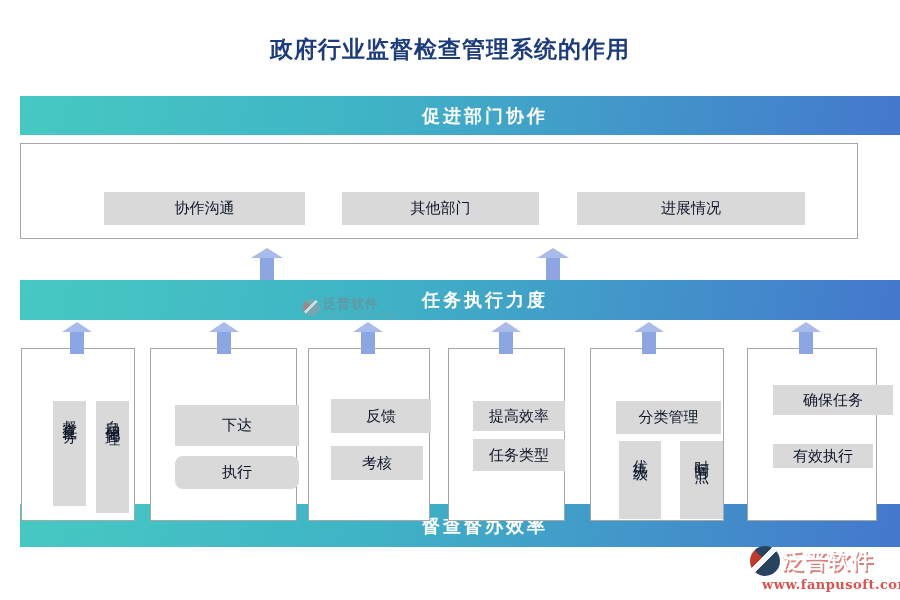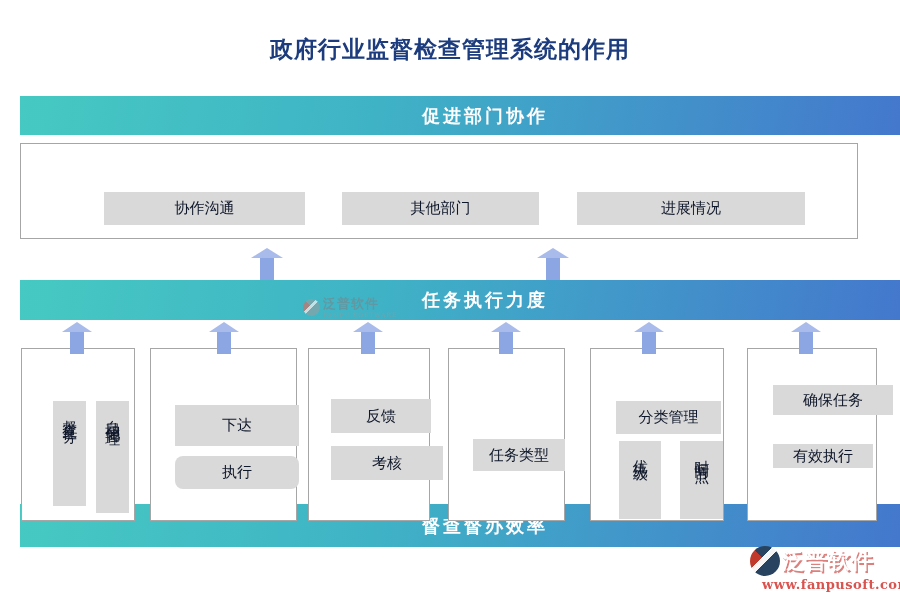--- a/index.html
+++ b/index.html
@@ -144,24 +144,25 @@
     <div class="gray-item vtext" style="left:62px;top:52px;width:33px;height:112px;">自动化管理</div>
   </div>
 
   <div class="taskbox" style="left:150px;width:145px;">
     <div class="gray-item" style="left:12px;top:56px;width:124px;height:41px;">下达</div>
     <div class="gray-item" style="left:12px;top:107px;width:124px;height:33px;border-radius:8px;">执行</div>
   </div>
 
   <div class="taskbox" style="left:308px;width:120px;">
     <div class="gray-item" style="left:10px;top:50px;width:100px;height:34px;">反馈</div>
-    <div class="gray-item" style="left:10px;top:97px;width:112px;height:34px;">考核</div>
+    <div class="gray-item" style="left:10px;top:97px;width:92px;height:34px;">考核</div>
   </div>
 
   <div class="taskbox" style="left:448px;width:115px;">
+    <div class="gray-item" style="left:12px;top:52px;width:92px;height:30px;">提高效率</div>
     <div class="gray-item" style="left:12px;top:90px;width:92px;height:32px;">任务类型</div>
   </div>
 
   <div class="taskbox" style="left:590px;width:132px;">
     <div class="gray-item" style="left:13px;top:52px;width:105px;height:33px;">分类管理</div>
     <div class="gray-item vtext" style="left:16px;top:92px;width:42px;height:78px;">优先级</div>
     <div class="gray-item vtext" style="left:77px;top:92px;width:43px;height:78px;">时间节点</div>
   </div>
 
   <div class="taskbox" style="left:747px;width:128px;">

